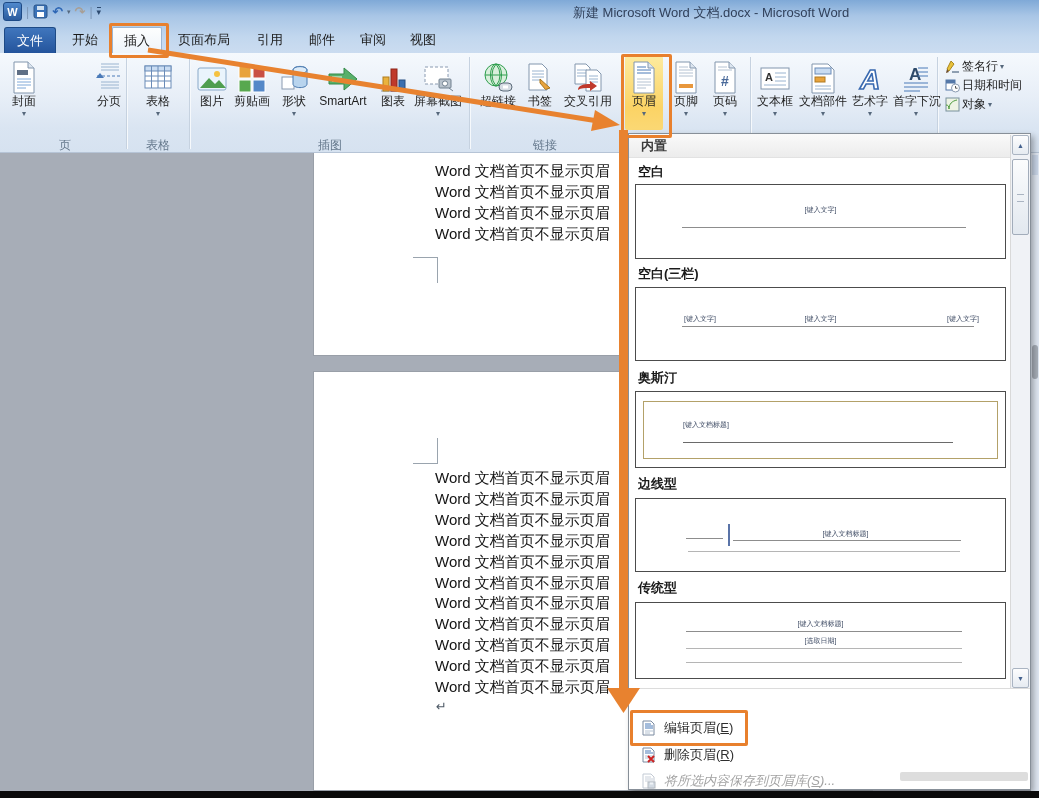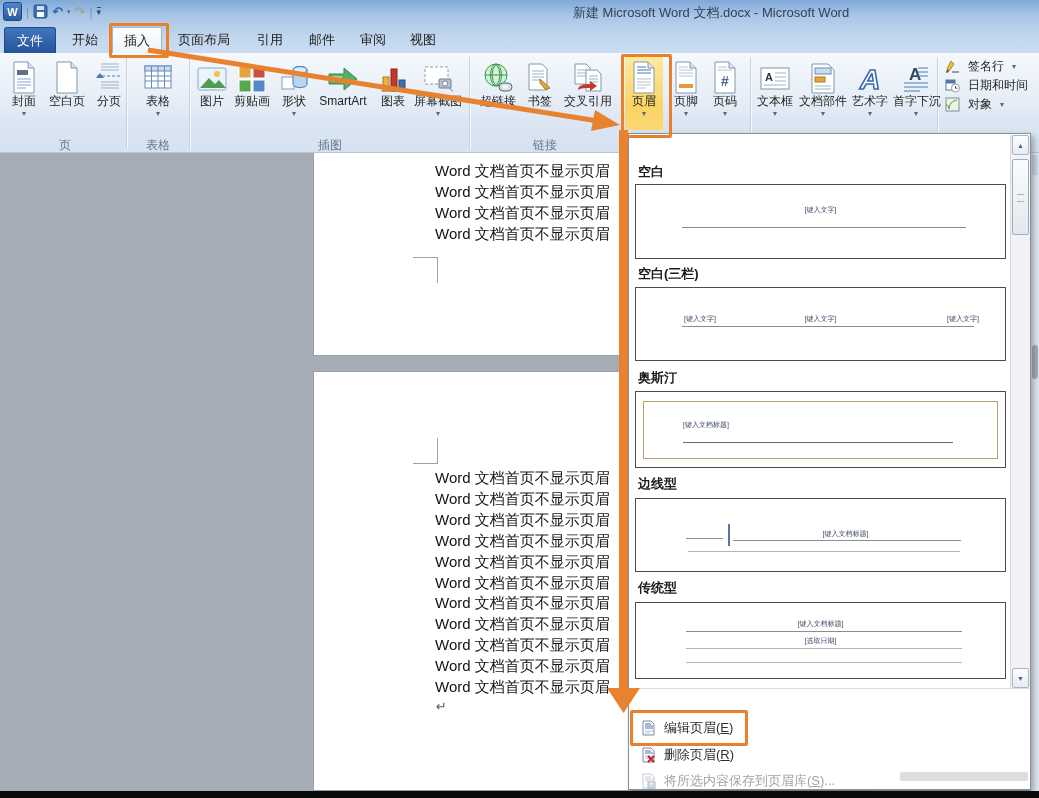--- a/index.html
+++ b/index.html
@@ -25,21 +25,21 @@
   #ribbon{position:absolute;left:0;top:53px;width:1039px;height:100px;
     background:linear-gradient(180deg,#f5f9fd 0%,#e7eef7 45%,#dae5f2 75%,#d6e2f0 100%);
     border-bottom:1px solid #b6c4d6;box-sizing:border-box;}
   .rsep{position:absolute;top:4px;width:1px;height:92px;background:#c6d2e0;box-shadow:1px 0 0 #f6f9fc;}
   .rbtn{position:absolute;top:3px;height:74px;text-align:center;border-radius:2px;}
   .rbtn .ric{height:38px;display:flex;align-items:flex-end;justify-content:center;}
   .rbtn .rlb{font-size:12px;line-height:15px;color:#1e1e1e;white-space:nowrap;}
   .rbtn .rar{font-size:8px;line-height:9px;color:#56687c;}
   .rbtn-hl{background:linear-gradient(180deg,#fdeb9f,#fbd365 70%,#fbd874);}
   .grp-label{position:absolute;top:84px;font-size:12px;color:#65788c;text-align:center;}
-  .sbtn{position:absolute;left:945px;height:18px;display:flex;align-items:center;gap:8px;
+  .sbtn{position:absolute;left:945px;height:18px;display:flex;align-items:center;gap:2px;
     font-size:12px;color:#1e1e1e;white-space:nowrap;}
   .sbtn .rar{font-size:8px;color:#56687c;}
   
   #doc-area{position:absolute;left:0;top:153px;width:1039px;height:645px;background:#a7adb7;}
   .page{position:absolute;left:313px;width:560px;background:#fff;border:1px solid #999fa8;box-sizing:border-box;}
   .docline{font-size:15px;line-height:20.9px;color:#141414;white-space:nowrap;}
   .corner{position:absolute;width:24px;height:25px;}
   .corner-tr{border-top:1px solid #9aa4ae;border-right:1px solid #9aa4ae;}
   .corner-br{border-bottom:1px solid #9aa4ae;border-right:1px solid #9aa4ae;}
   #pilcrow{position:absolute;font-size:13px;color:#4e5a66;}
@@ -62,21 +62,21 @@
     background:linear-gradient(180deg,#fdfdfe,#e6ebf1);display:flex;align-items:center;justify-content:center;
     font-size:7px;color:#44618e;box-sizing:border-box;}
   #gal-thumb{position:absolute;left:1px;top:24px;width:17px;height:76px;border:1px solid #a2acba;border-radius:2px;
     background:linear-gradient(180deg,#fbfcfd,#e2e8ef);box-sizing:border-box;}
   #gal-thumb:after{content:"";position:absolute;left:4px;right:4px;top:34px;height:6px;
     border-top:1px solid #aab4c2;border-bottom:1px solid #aab4c2;}
   
   .mitem{position:absolute;left:1px;right:1px;height:25px;display:flex;align-items:center;
     font-size:13px;color:#2e2e2e;}
   .mitem .micon{width:16px;height:16px;margin-left:10px;margin-right:8px;flex:0 0 16px;}
-  .mitem-dis{color:#a3a3a3;}
+  .mitem-dis{color:#a3a3a3;font-style:italic;}
   .msub{position:absolute;right:10px;font-size:10px;color:#555;}
   #menu-items-sep{position:absolute;left:0;right:0;top:554px;border-top:1px solid #dcdcdc;}
   
   .ann-box{position:absolute;border:3px solid #e8802d;border-radius:2px;z-index:50;pointer-events:none;}
   #ann-svg{position:absolute;left:0;top:0;z-index:50;pointer-events:none;}
   
   #right-sliver{position:absolute;left:1031px;top:153px;width:8px;height:638px;background:#e0e8f3;z-index:20;}
   #sliver-thumb{position:absolute;left:1px;top:192px;width:6px;height:34px;background:#a7aeb8;border-radius:3px;}
   #sliver-top{position:absolute;left:1px;top:2px;width:6px;height:20px;background:#c9d6e8;}
   #bottom-bar{position:absolute;left:0;top:791px;width:1039px;height:7px;background:#0a0a0a;z-index:65;}
@@ -130,29 +130,20 @@
         <svg width="30" height="34">
             <path d="M5 2h14l6 6v25H5z" fill="#fff" stroke="#8296ad"></path>
             <path d="M19 2v6h6" fill="#dce5ef" stroke="#8296ad"></path>
             <rect x="8" y="10" width="11" height="5" fill="#5f6f85"></rect>
             <path d="M8 19h14M8 22h14M8 25h14M8 28h9" stroke="#7fa8d8"></path>
           </svg>
       </div>
       <div class="rlb">封面</div>
       <div class="rar">▾</div>
     </div>
-    <div class="rbtn" style="left:44px;width:46px">
-      <div class="ric">
-        <svg width="30" height="34">
-            <path d="M5 2h14l6 6v25H5z" fill="#fff" stroke="#8296ad"></path>
-            <path d="M19 2v6h6" fill="#dce5ef" stroke="#8296ad"></path>
-          </svg>
-      </div>
-      <div class="rlb">空白页</div>
-    </div>
     <div class="rbtn" style="left:92px;width:34px">
       <div class="ric">
         <svg width="30" height="34">
             <path d="M10 2h14v13H4V8z" fill="none"></path>
             <path d="M7 4h18M7 7h18M7 10h18" stroke="#9ab4d0"></path>
             <path d="M3 16h24" stroke="#4a7ab8" stroke-dasharray="3 2"></path>
             <path d="M6 13l4 5H2z" fill="#4a7ab8"></path>
             <path d="M7 22h18M7 25h18M7 28h18" stroke="#9ab4d0"></path>
           </svg>
       </div>
@@ -407,20 +398,21 @@
           <div class="docline">Word 文档首页不显示页眉</div>
           <div class="docline">Word 文档首页不显示页眉</div>
           <div class="docline">Word 文档首页不显示页眉</div>
           <div class="docline">Word 文档首页不显示页眉</div>
         </div>
       <div id="pilcrow" style="left:122px;top:327px">↵</div>
     </div>
   </div>
 
   <div id="hdr-menu">
+    <div id="menu-cat">内置</div>
 
     <div class="glabel" style="top:29px">空白</div>
     <div class="gbox" style="top:50px;height:75px">
       <div class="ph" style="position:absolute;left:0;right:0;top:20px;text-align:center">[键入文字]</div>
       <div class="hline" style="left:46px;width:284px;top:42px"></div>
     </div>
 
     <div class="glabel" style="top:131px">空白(三栏)</div>
     <div class="gbox" style="top:153px;height:74px">
       <div class="ph" style="position:absolute;left:48px;top:26px">[键入文字]</div>

